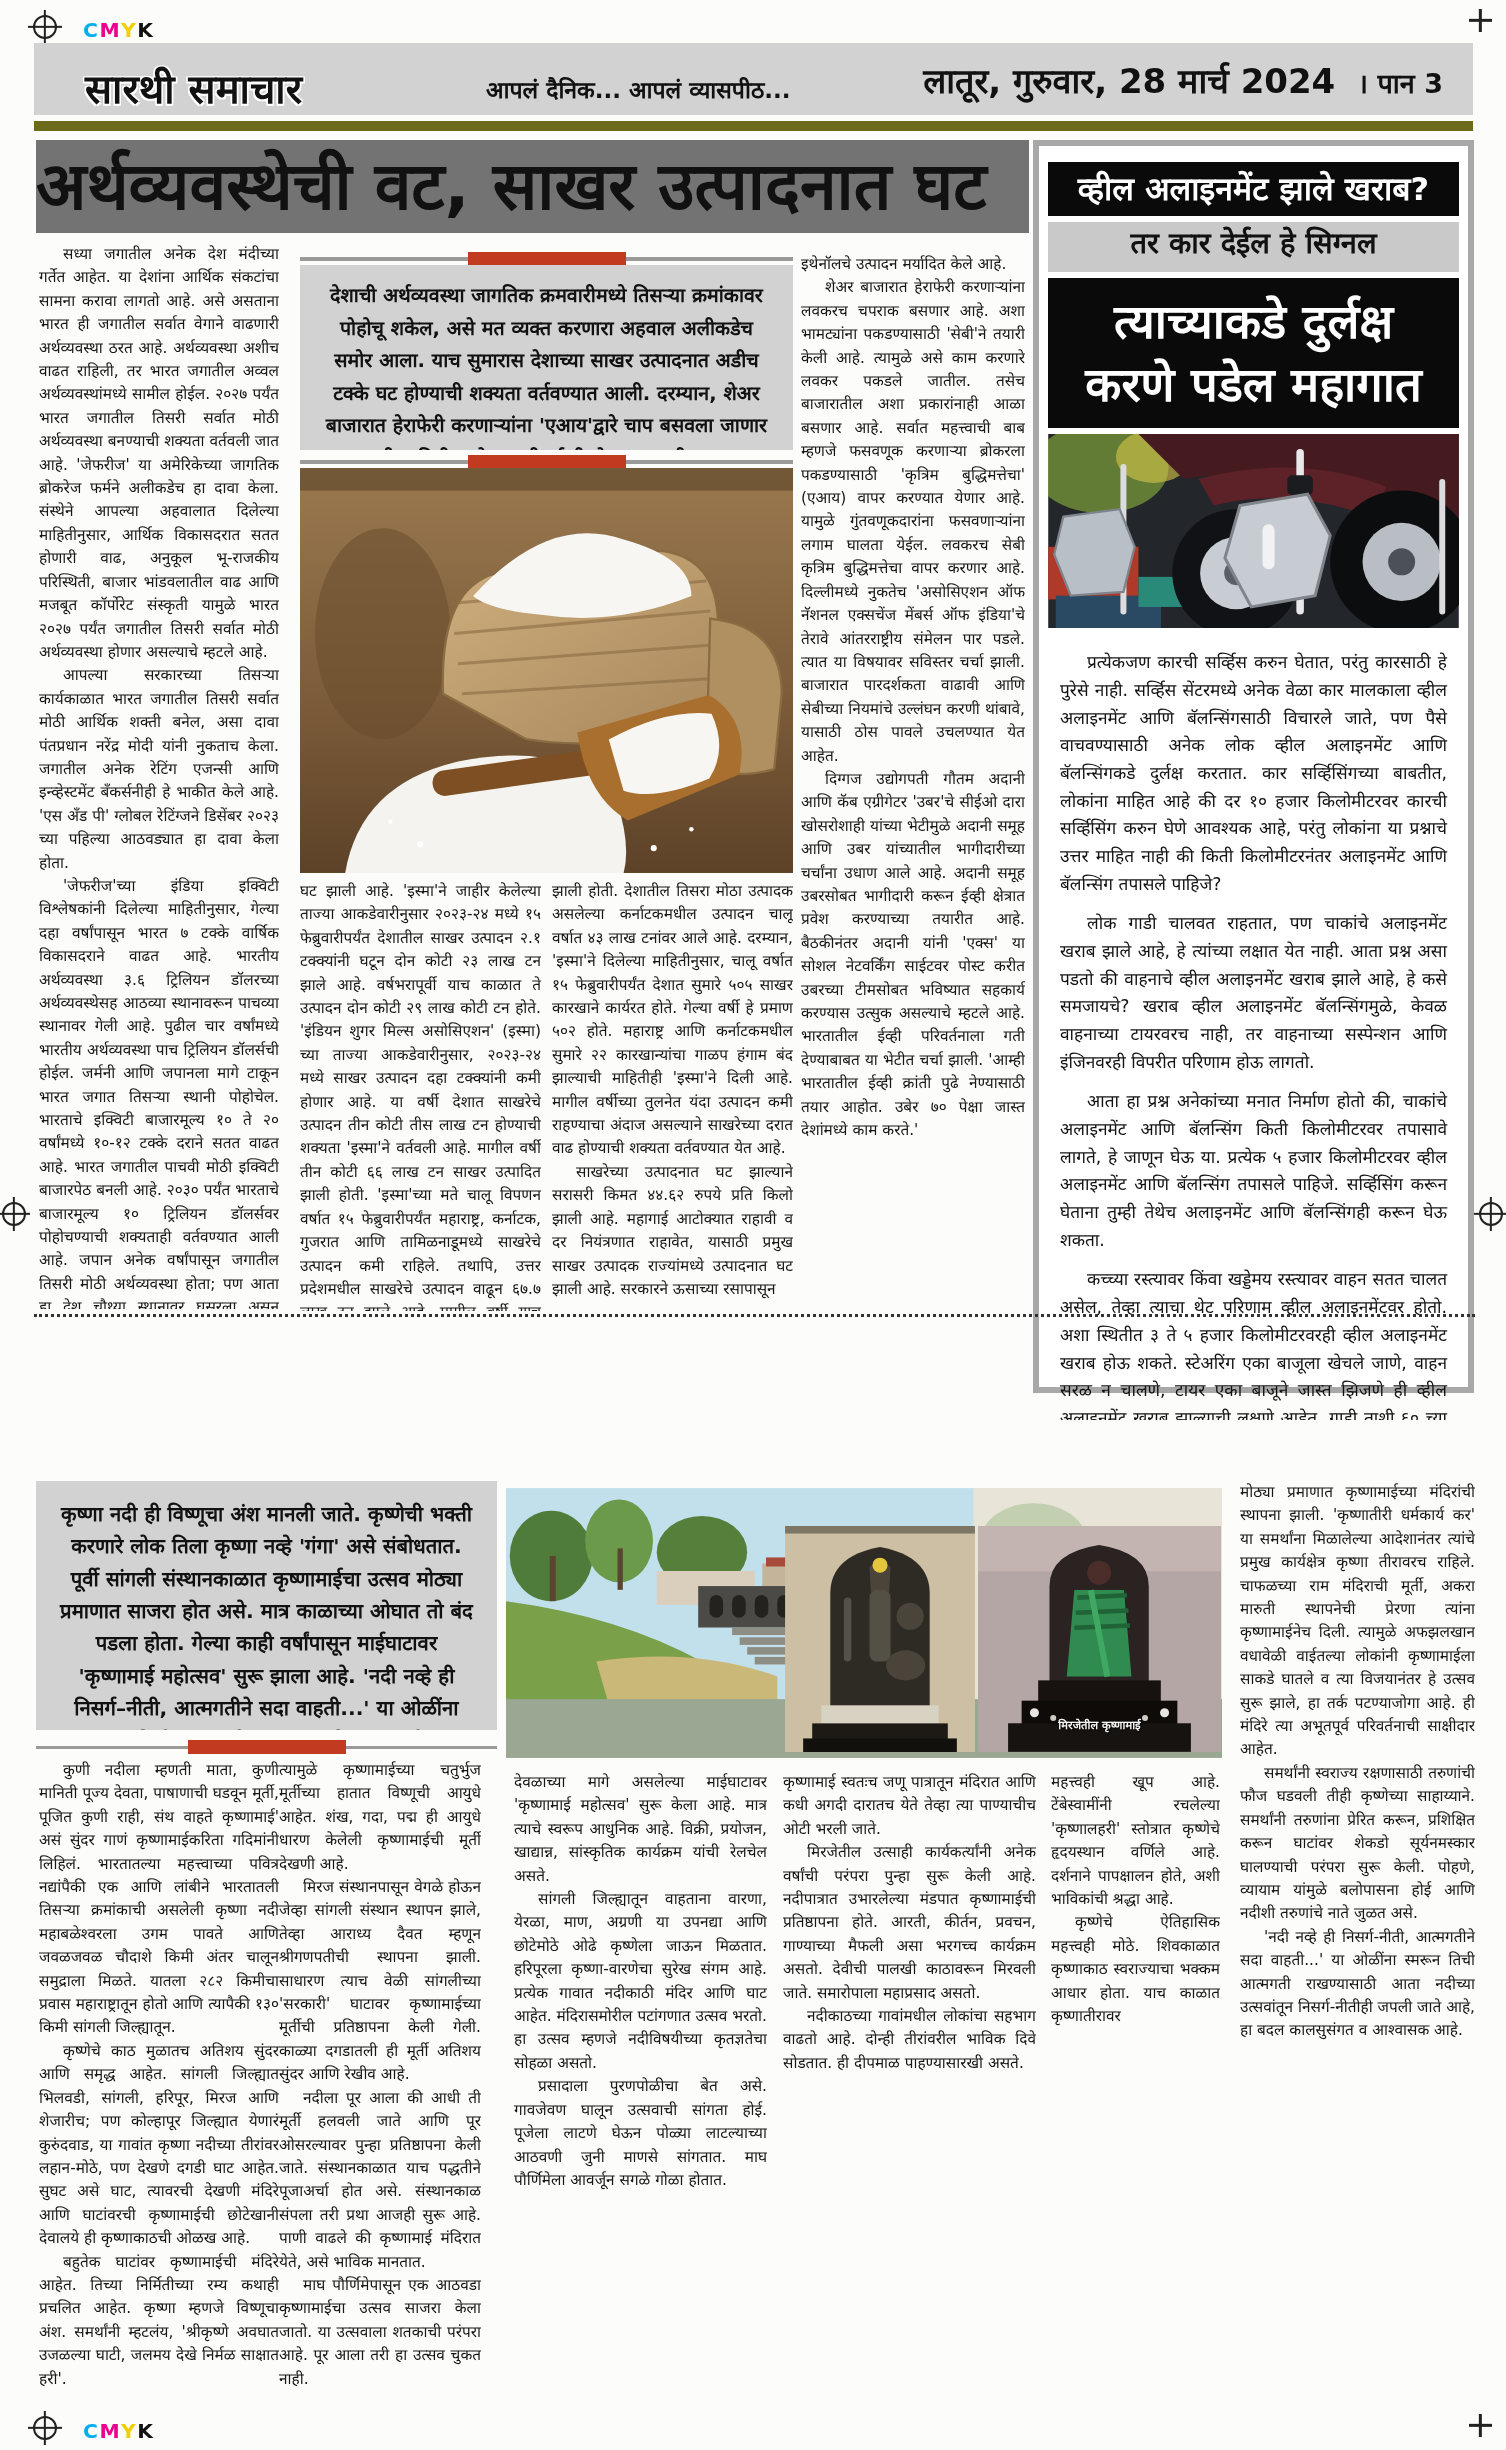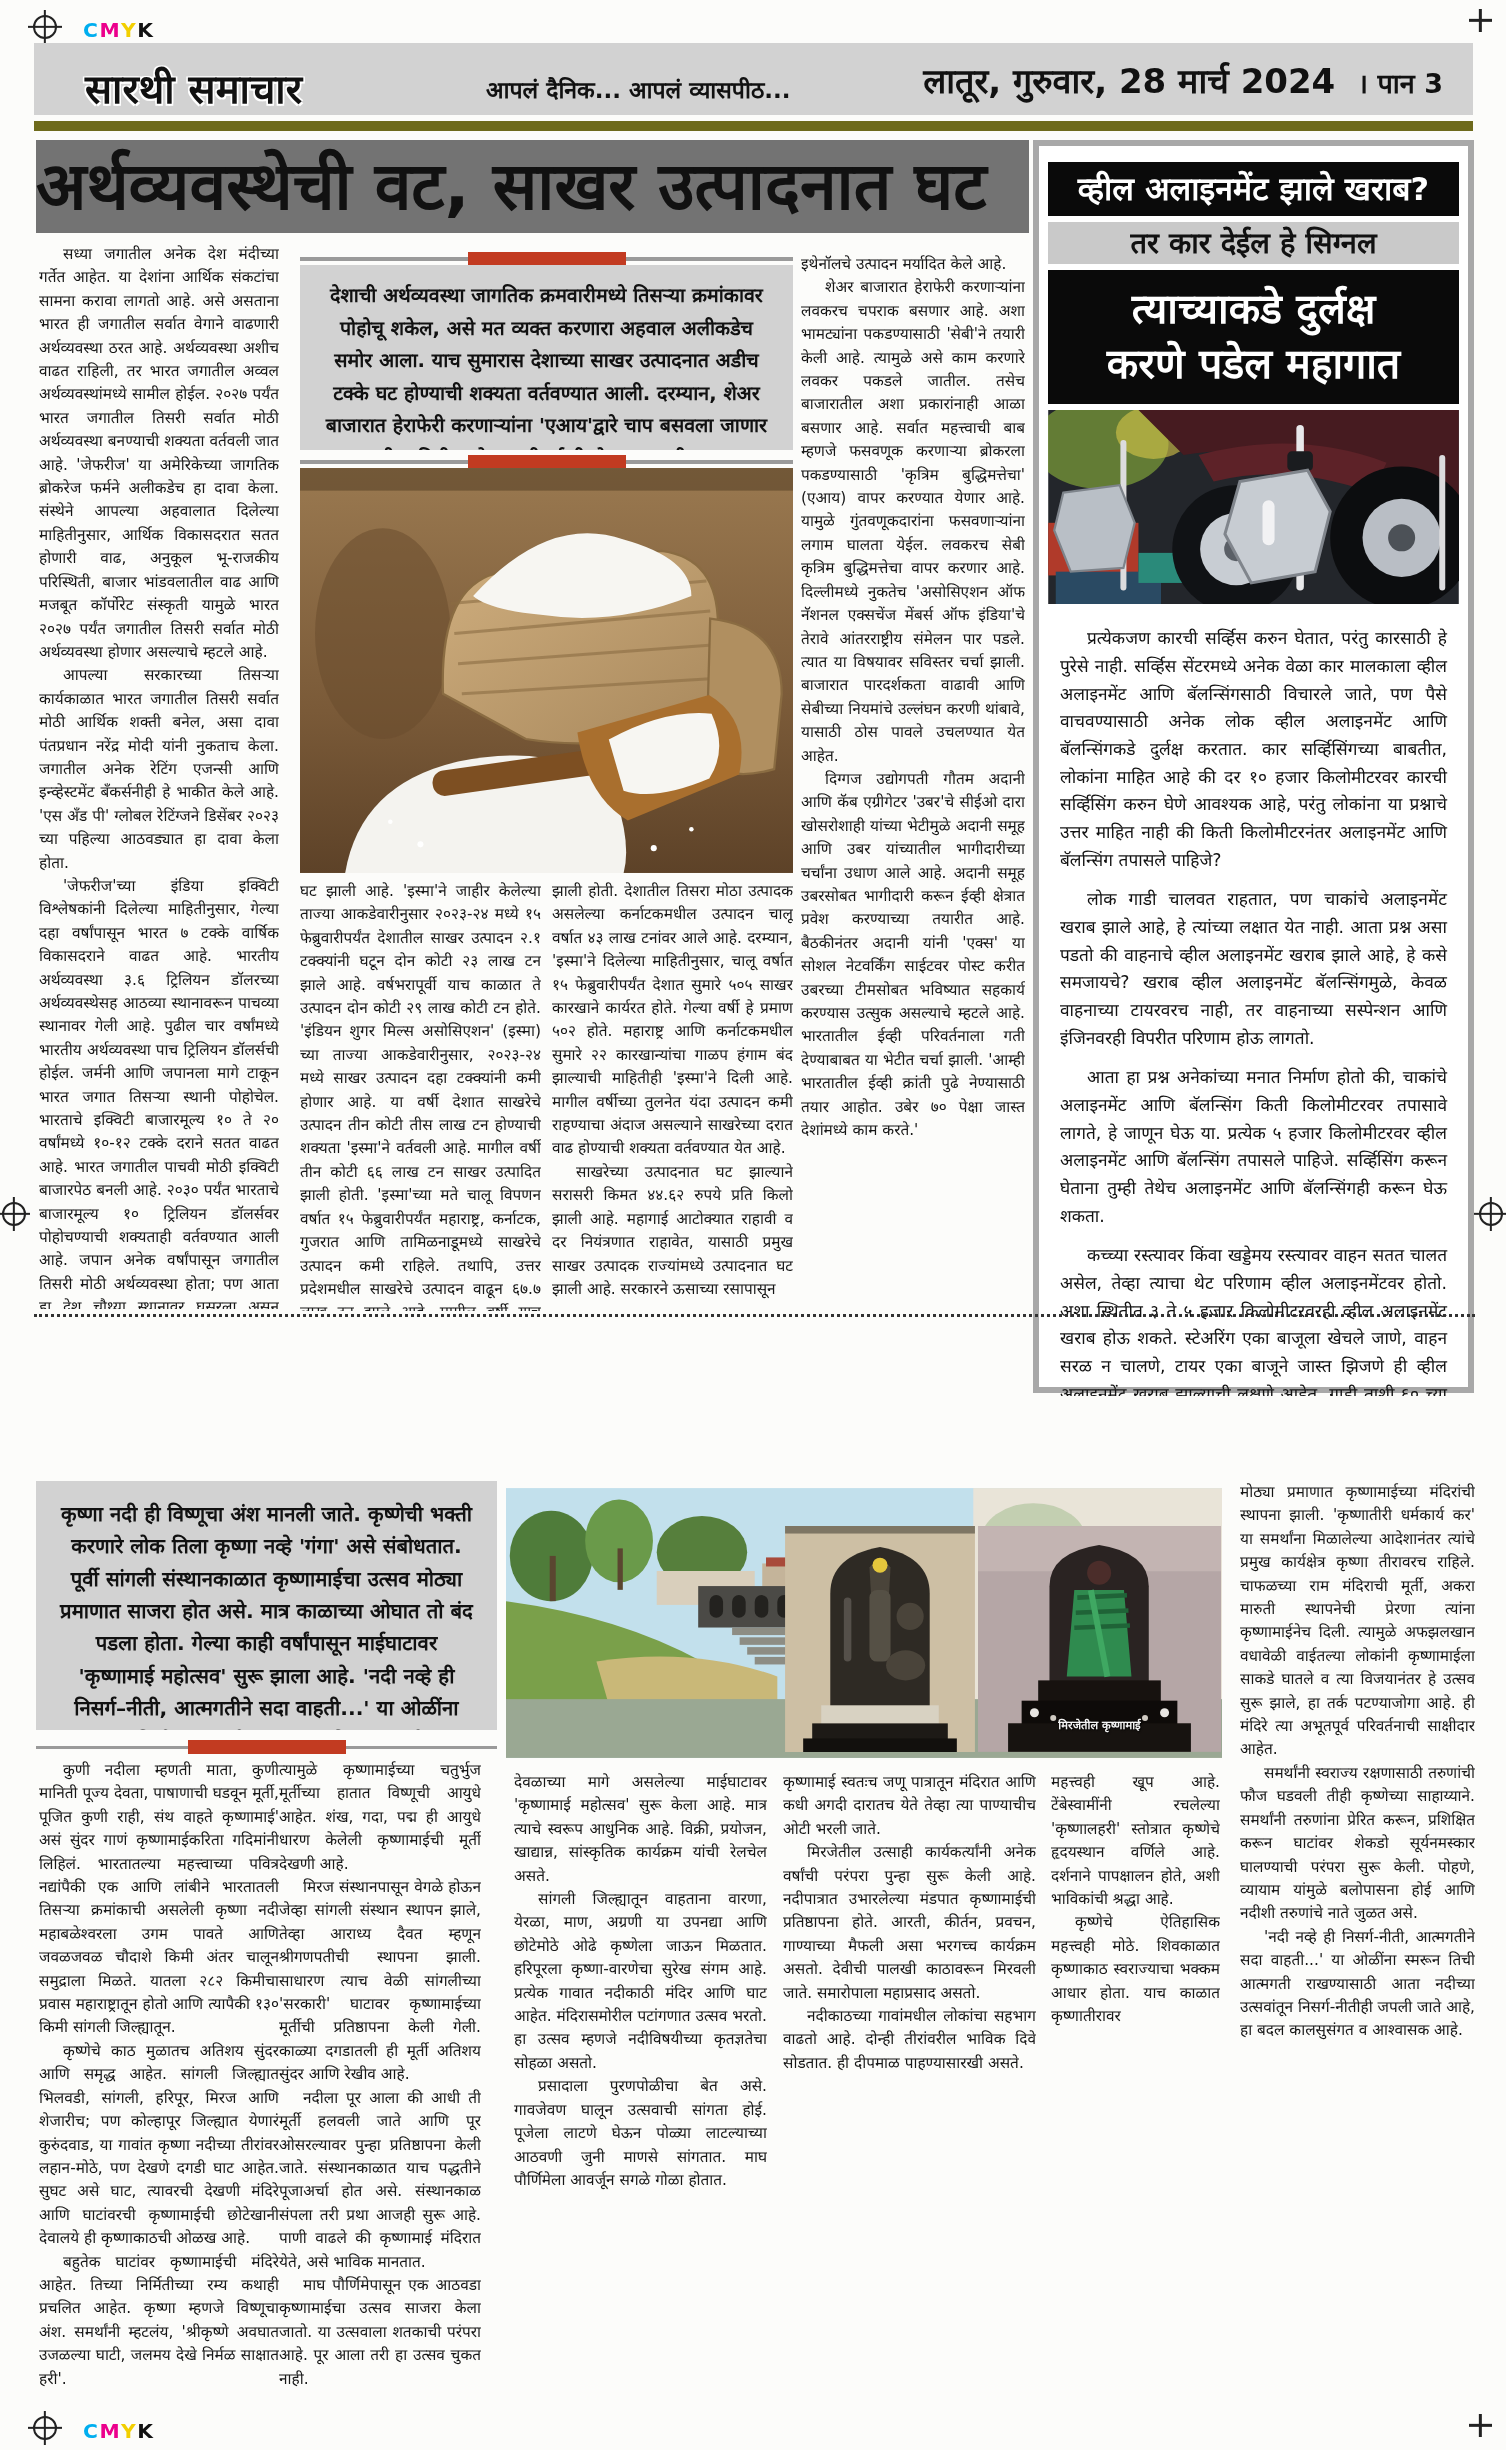--- a/index.html
+++ b/index.html
@@ -31,23 +31,23 @@
   .accent-rule{height:3.8px;background:#9a9a9a;position:relative;}
   .accent-rule .red{position:absolute;height:13.6px;width:158px;top:-5.3px;left:50%;
       transform:translateX(-50%);background:#c23b21;}
   .leadbox{background:#d2d2d2;font-size:19.6px;font-weight:bold;line-height:1.66;
       text-align:center;padding:15px 19.6px;overflow:hidden;}
   .photo{overflow:hidden;}
   
   .wheel-frame{border:6.8px solid #a8a8a8;background:#fff;padding:7.5px 9px;}
   .w-head{background:#0a0a0a;color:#fff;height:54px;line-height:54px;font-size:32px;
       font-weight:bold;text-align:center;white-space:nowrap;overflow:hidden;margin-top:8px;}
-  .w-sub{margin-top:6px;background:#c9c9c9;height:42px;line-height:42px;font-size:29px;
+  .w-sub{margin-top:6px;background:#c9c9c9;height:50px;line-height:42px;font-size:29px;
       font-weight:bold;text-align:center;overflow:hidden;}
-  .w-kicker{margin-top:6px;background:#0a0a0a;color:#fff;padding:12px 0;font-size:41px;
+  .w-kicker{margin-top:6px;background:#0a0a0a;color:#fff;padding:12px 0;font-size:47px;
       font-weight:bold;text-align:center;line-height:1.35;overflow:hidden;}
   .w-photo{margin-top:6px;height:194px;overflow:hidden;}
   .w-body{margin-top:9px;font-size:17.3px;line-height:1.6;text-align:justify;height:783px;overflow:hidden;}
   .w-body p{margin:12px;text-indent:27px;}
   
   .dotted{border-top:3px dotted #333;}
   .headline2{font-size:111px;font-weight:bold;text-align:center;line-height:152px;
       background:#d9d9d9;white-space:nowrap;overflow:hidden;}
   .introbox{background:#d2d2d2;font-size:20.3px;font-weight:bold;line-height:1.6;
       text-align:center;padding:16.6px 19.6px;overflow:hidden;}

